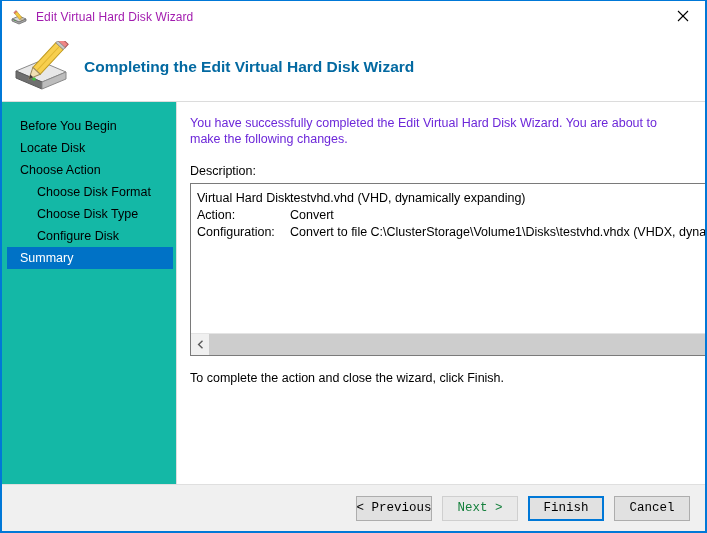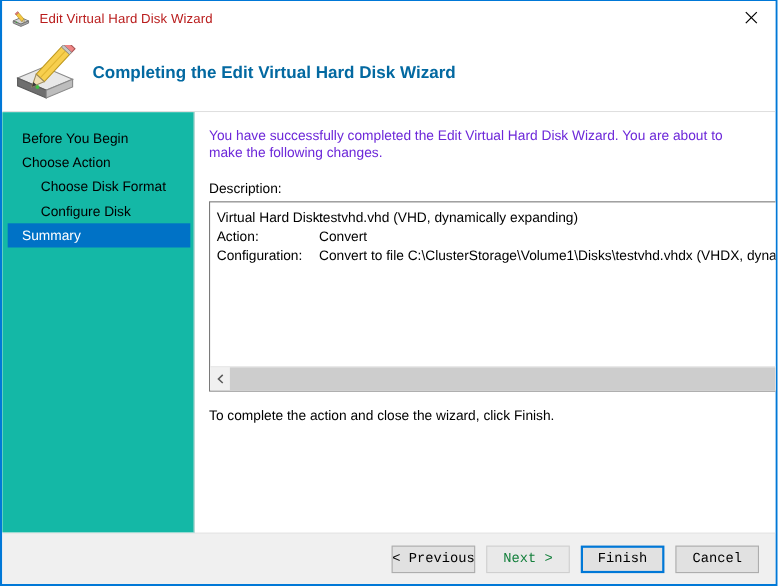--- a/index.html
+++ b/index.html
@@ -34,21 +34,21 @@
   #title-icon {
     width: 16px;
     height: 16px;
     margin-left: 9px;
     margin-right: 9px;
     flex: 0 0 auto;
     position: relative;
   }
   #title-text {
     font-size: 12px;
-    color: #b91c1c;
+    color: #a21caf;
     letter-spacing: 0.1px;
     white-space: nowrap;
   }
   #close-button {
     position: absolute;
     right: 0;
     top: 0;
     width: 44px;
     height: 30px;
     display: flex;
@@ -292,22 +292,24 @@
         </g>
       </svg>
     </div>
     <div id="header-title">Completing the Edit Virtual Hard Disk Wizard</div>
   </div>
 
   <div id="body">
 
     <div id="sidebar">
       <div class="nav-item">Before You Begin</div>
+      <div class="nav-item">Locate Disk</div>
       <div class="nav-item">Choose Action</div>
       <div class="nav-item sub">Choose Disk Format</div>
+      <div class="nav-item sub">Choose Disk Type</div>
       <div class="nav-item sub">Configure Disk</div>
       <div class="nav-item selected">Summary</div>
     </div>
 
     <div id="content">
       <p id="intro-text">You have successfully completed the Edit Virtual Hard Disk Wizard. You are about to make the following changes.</p>
       <div id="desc-label">Description:</div>
 
       <div id="desc-box">
         <div id="desc-inner">

